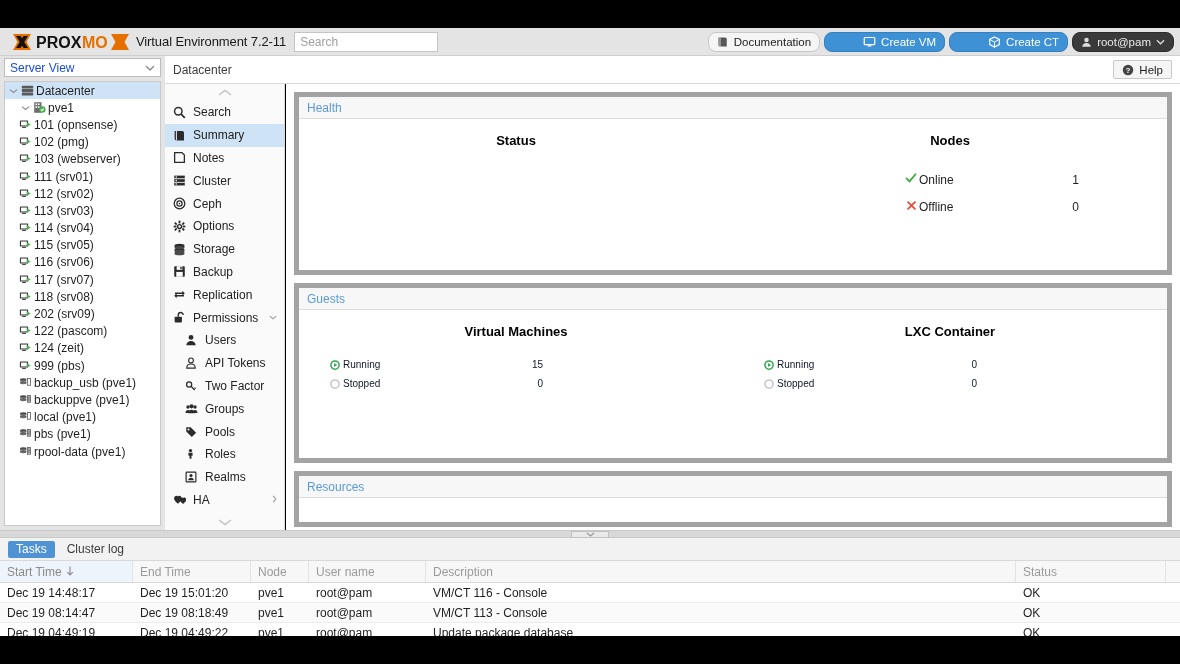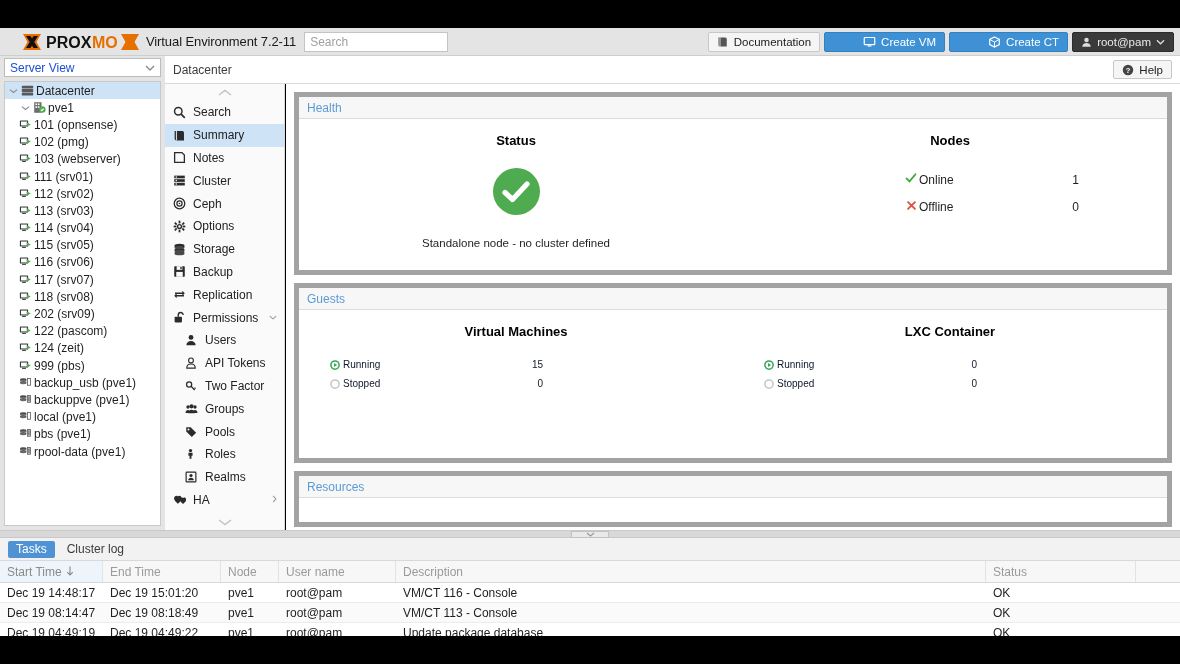--- a/index.html
+++ b/index.html
@@ -16,33 +16,33 @@
   
   .topstrip { position:absolute; left:0; top:0; width:1180px; height:28px; background:#000; }
 
   
   .header {
     position:absolute; left:0; top:28px; width:1180px; height:28px;
     background:#e4e4e4;
     display:flex; align-items:center;
     border-bottom:1px solid #cfcfcf;
   }
-  .logo { display:flex; align-items:center; padding-left:20px;justify-content:space-between; }
+  .logo { display:flex; align-items:center; padding-left:10px;justify-content:space-between; }
   .logo svg { display:block; }
   .logo-text { font-size:13px; color:#1a1a1a; margin-left:3px; letter-spacing:-0.1px; white-space:nowrap; }
   .search-box {
     margin-left:8px; width:144px; height:20px;
     background:#fff; border:1px solid #c4c4c4;
     display:flex; align-items:center; padding:0 5px;
     font-size:12px; color:#a0a0a0;
   }
   .header-right { margin-left:auto; display:flex; align-items:center; gap:4px; padding-right:6px; }
   .hbtn {
     height:20px; display:flex; align-items:center; gap:5px;
-    padding:0 8px; font-size:11.5px; border-radius:2px;
+    padding:0 8px; font-size:11.5px; border-radius:8px;
     border:1px solid transparent; cursor:pointer; white-space:nowrap;
   }
   .hbtn.light { background:#f5f5f5; border-color:#c8c8c8; color:#222; }
   .hbtn.blue  { background:#3f91d6; border-color:#3680be; color:#fff;padding-left:38px; }
   .hbtn.dark  { background:#3a3a3a; border-color:#2c2c2c; color:#e9e9e9; }
   .hbtn svg { display:block; flex:none; }
 
   
   .crumbrow {
     position:absolute; left:165px; top:56px; width:1015px; height:28px;
@@ -152,21 +152,21 @@
   .ghead { display:flex; height:22px; background:#f7f7f7; border-bottom:1px solid #d9d9d9; }
   .gh {
     font-size:12px; color:#9a9a9a; display:flex; align-items:center;
     padding-left:7px; border-right:1px solid #e3e3e3; cursor:pointer;
     overflow:hidden; white-space:nowrap;
   }
   .gh.sorted { background:#eef4fb; color:#8a8a8a; }
   .grow2 { display:flex; height:20px; align-items:center; border-bottom:1px solid #ececec; font-size:12px; color:#1f1f1f; }
   .grow2.alt { background:#fafafa; }
   .gc { padding-left:7px; overflow:hidden; white-space:nowrap; }
-  .c-start { width:103px; } .c-end { width:118px; } .c-node { width:58px; }
+  .c-start { width:133px; } .c-end { width:118px; } .c-node { width:58px; }
   .c-user { width:117px; } .c-desc { width:590px; } .c-status { width:150px; }
 
   .bottom-black { position:absolute; left:0; right:0; bottom:0; height:28px; background:#000; }
 </style>
 </head>
 <body>
 
 <div class="app">
 
   <div class="topstrip"></div>
@@ -749,28 +749,20 @@
   </div>
 
   <div class="main">
 
     <div class="panel">
       <div class="panel-hd">Health</div>
       <div class="panel-body" style="height:151px;">
         <div class="two-col">
           <div class="col">
             <div class="coltitle">Status</div>
-            <div class="status-wrap">
-              <div class="check-circle">
-                <svg width="30" height="24" viewBox="0 0 30 24">
-                    <path d="M4 12.5l7.5 7L26 4" stroke="#fff" stroke-width="5.2" fill="none" stroke-linecap="round" stroke-linejoin="round"></path>
-                  </svg>
-              </div>
-              <div class="status-note">Standalone node - no cluster defined</div>
-            </div>
           </div>
           <div class="col">
             <div class="coltitle">Nodes</div>
             <div id="nodes-list" style="margin-top:24px; padding-left:170px;">
                 <div class="kv">
                   <span class="ic"><svg width="12" height="12" viewBox="0 0 16 16">
                       <path d="M2 8.5l4 4 8-9.5" stroke="#3cab3c" stroke-width="2.4" fill="none" stroke-linecap="round"></path>
                     </svg></span>
                   <span class="lbl">Online</span>
                   <span class="val">1</span>

